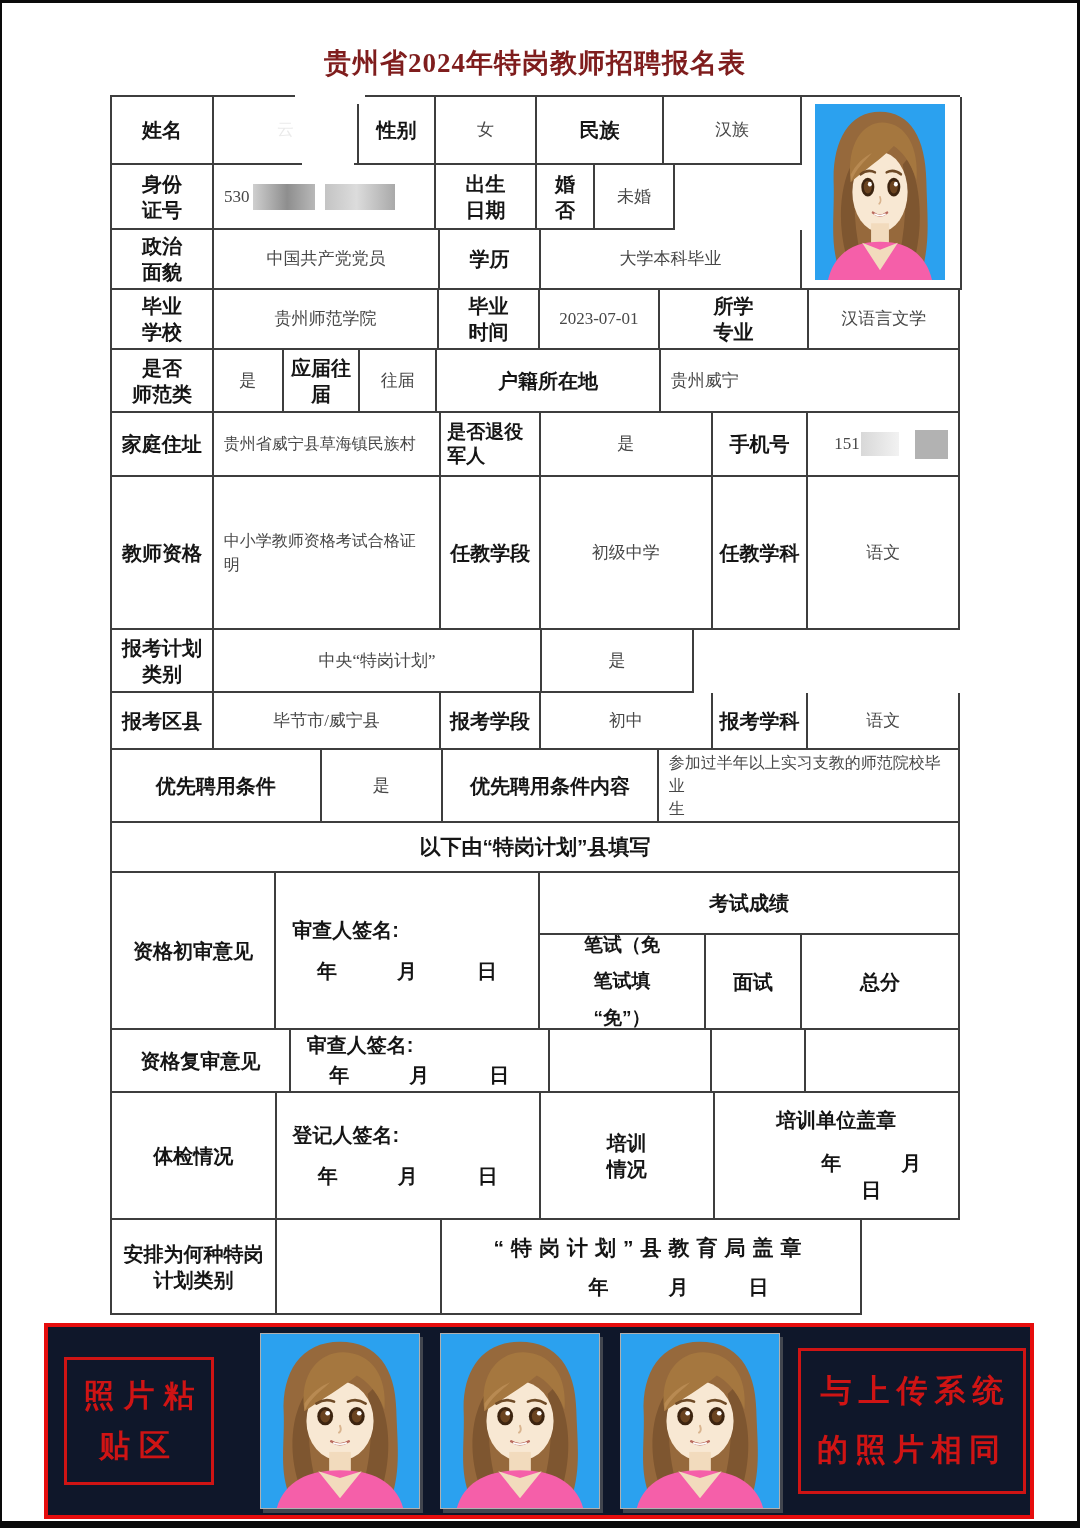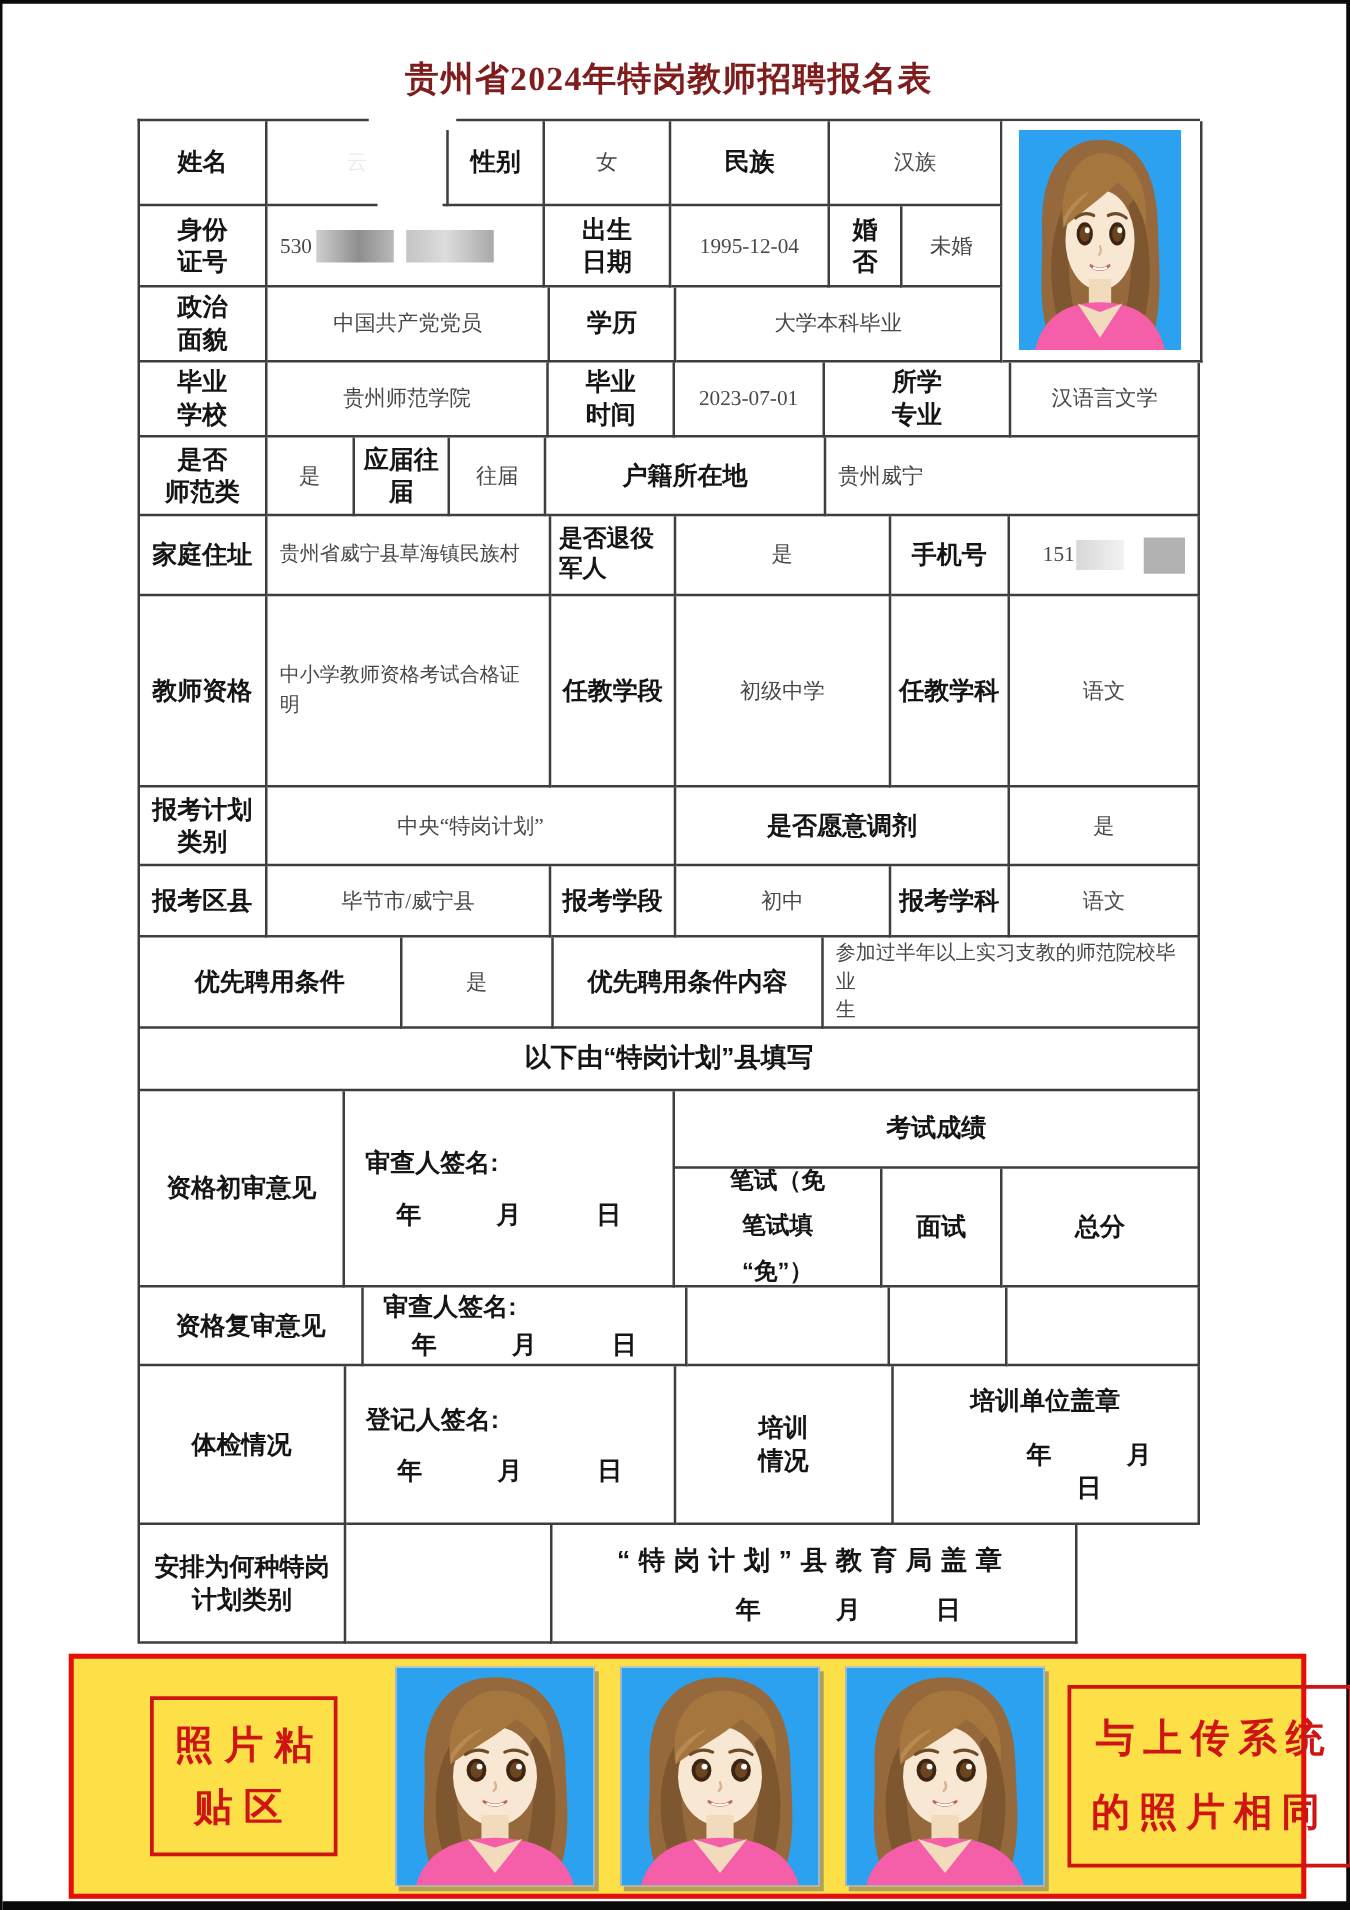--- a/index.html
+++ b/index.html
@@ -65,23 +65,23 @@
   .avatar-slot { width:100%; height:100%; }
   .avatar-slot svg { width:100%; height:100%; display:block; }
 
   
   .redact { display:inline-block; vertical-align:middle; }
   .patch { position:absolute; background:#ffffff; }
   .faint-name { opacity:.45; }
 
   
   .footer {
-    position:absolute; left:53px; top:1320px; width:990px; height:196px;
-    border:4px solid #e60d0d; background:#fde047;
-    display:flex; align-items:center;padding-left:45px;
+    position:absolute; left:42px; top:1320px; width:990px; height:196px;
+    border:4px solid #e60d0d; background:#0f172a;
+    display:flex; align-items:center;
   }
   .paste-box {
     margin-left:16px; width:150px; height:128px; flex:none;
     border:3px solid #cf1414; color:#cf1414;
     display:flex; flex-direction:column; align-items:center; justify-content:center;
     font-family:"Liberation Serif", serif; font-weight:bold; font-size:31px;
     letter-spacing:9px; line-height:1.6; white-space:pre-line; text-align:center; text-indent:9px;
   }
   .photo-small {
     width:160px; height:176px; flex:none; background:#fff;
@@ -117,21 +117,20 @@
     <div class="row">
       <div class="c lab" style="width:102px;height:65px">身份
 证号</div>
       <div class="c val left" style="width:222px;height:65px">
         <span>530</span>
         <span class="redact" style="width:62px;height:26px;margin-left:3px;background:linear-gradient(90deg,#cfcfcf,#8e8e8e 55%,#b8b8b8)"></span>
         <span class="redact" style="width:70px;height:26px;margin-left:10px;background:linear-gradient(90deg,#c4c4c4,#dcdcdc 45%,#a9a9a9)"></span>
       </div>
       <div class="c lab" style="width:101px;height:65px">出生
 日期</div>
-      <div class="c val" style="width:127px;height:65px">1995-12-04</div>
       <div class="c lab" style="width:58px;height:65px">婚
 否</div>
       <div class="c val" style="width:80px;height:65px">未婚</div>
     </div>
 
     <div class="row">
       <div class="c lab" style="width:102px;height:60px">政治
 面貌</div>
       <div class="c val" style="width:226px;height:60px">中国共产党党员</div>
       <div class="c lab" style="width:101px;height:60px">学历</div>
@@ -182,21 +181,20 @@
       <div class="c lab" style="width:100px;height:153px">任教学段</div>
       <div class="c val" style="width:172px;height:153px">初级中学</div>
       <div class="c lab" style="width:96px;height:153px">任教学科</div>
       <div class="c val" style="width:152px;height:153px">语文</div>
     </div>
 
     <div class="row">
       <div class="c lab" style="width:102px;height:63px">报考计划
 类别</div>
       <div class="c val" style="width:328px;height:63px">中央“特岗计划”</div>
-      <div class="c lab" style="width:268px;height:63px">是否愿意调剂</div>
       <div class="c val" style="width:152px;height:63px">是</div>
     </div>
 
     <div class="row">
       <div class="c lab" style="width:102px;height:57px">报考区县</div>
       <div class="c val" style="width:228px;height:57px">毕节市/威宁县</div>
       <div class="c lab" style="width:100px;height:57px">报考学段</div>
       <div class="c val" style="width:172px;height:57px">初中</div>
       <div class="c lab" style="width:96px;height:57px">报考学科</div>
       <div class="c val" style="width:152px;height:57px">语文</div>

